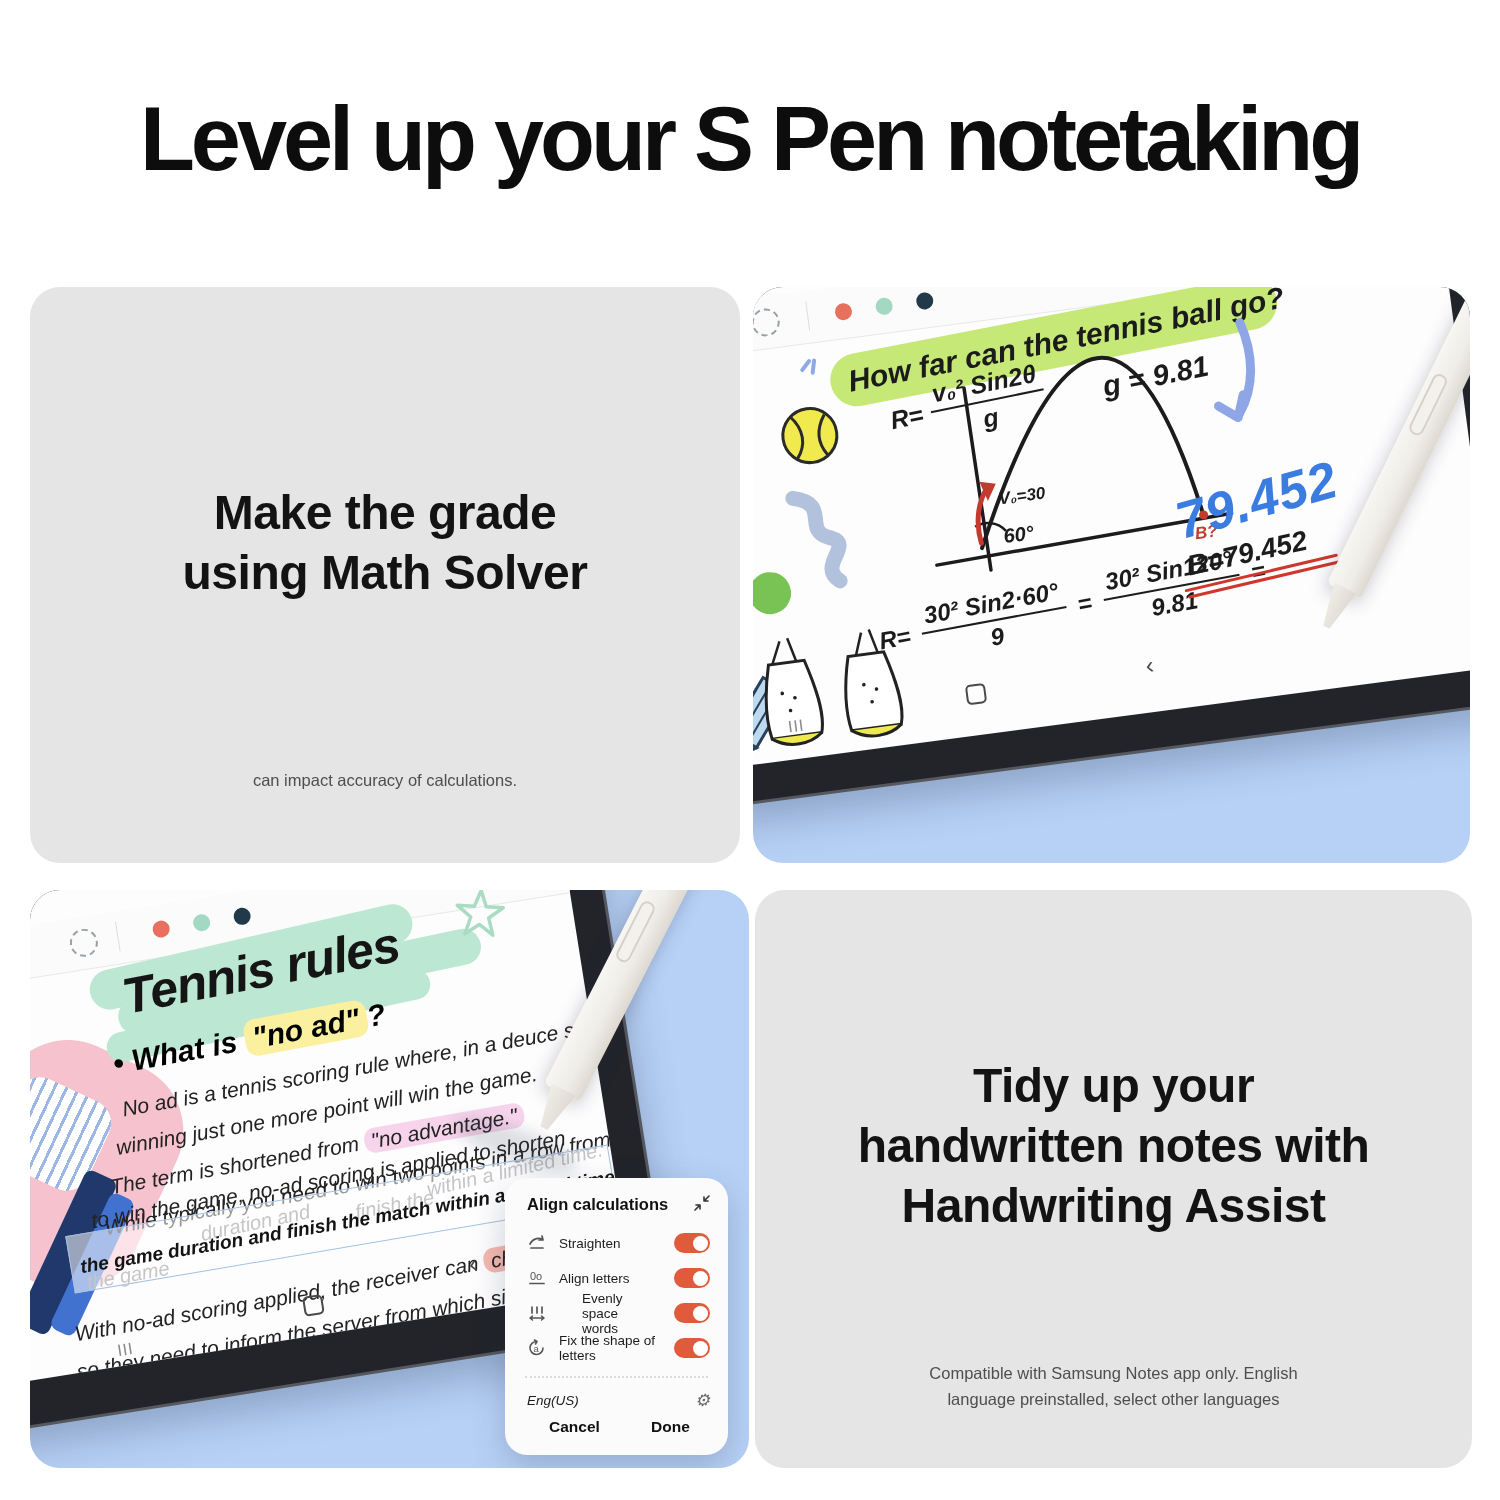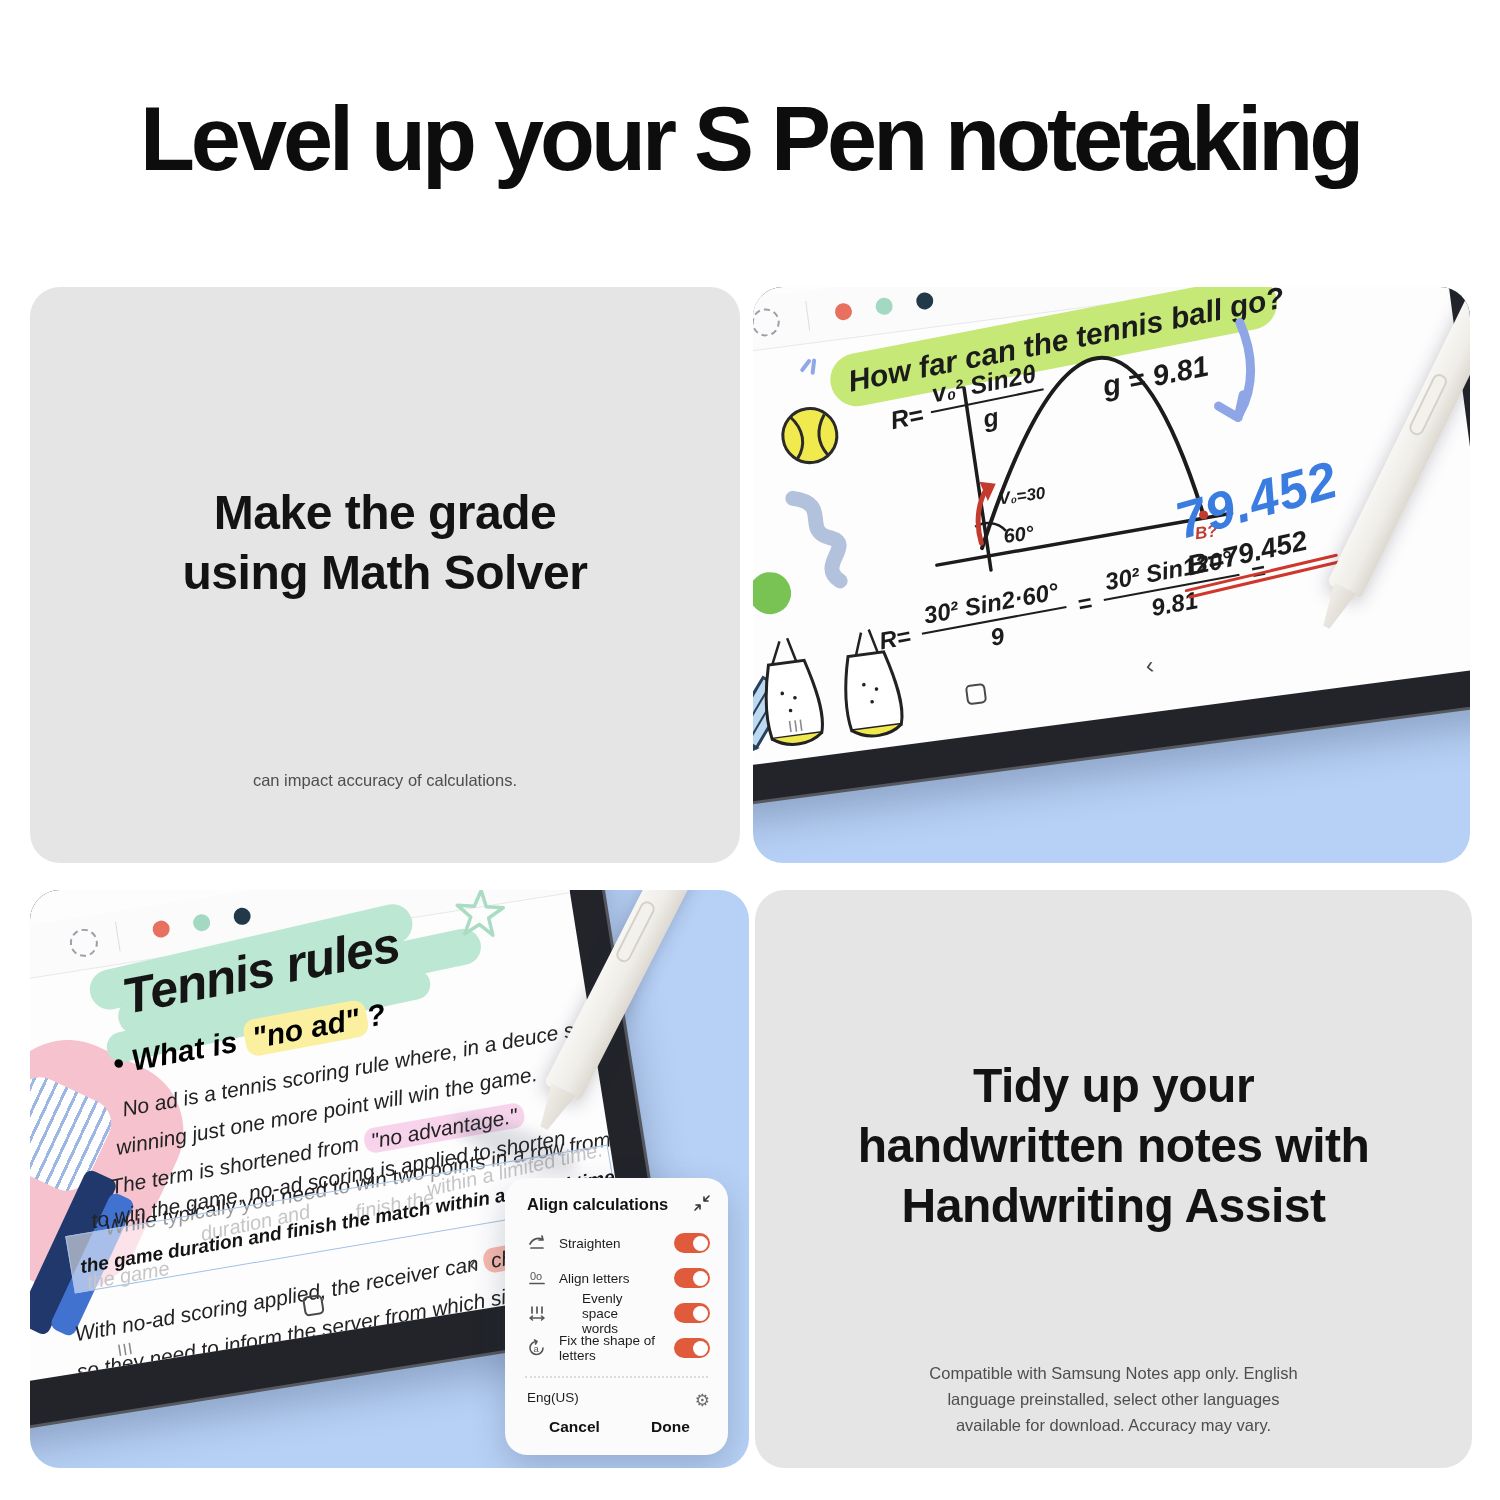--- a/index.html
+++ b/index.html
@@ -118,21 +118,21 @@
   .popup{
     position:absolute;left:475px;top:288px;width:223px;height:277px;background:#fcfbfb;
     border-radius:22px;box-shadow:0 12px 34px rgba(30,40,70,.22);z-index:10;
   }
   .popup-title{position:absolute;left:22px;top:17px;font-size:16.5px;font-weight:700;color:#111;}
   .popup-row{position:absolute;left:22px;right:18px;height:26px;display:flex;align-items:center;}
   .row-label{font-size:13.5px;color:#1c1c1c;margin-left:12px;flex:1;}
   .toggle{width:36px;height:20px;border-radius:10px;background:#df5b3c;position:relative;flex:0 0 auto;}
   .toggle::after{content:'';position:absolute;right:2.5px;top:2.5px;width:15px;height:15px;border-radius:50%;background:#fff;}
   .popup-divider{position:absolute;left:20px;right:20px;top:198px;border-top:2px dotted #ddd9d6;}
-  .lang-row{position:absolute;left:22px;right:18px;top:212px;display:flex;align-items:flex-start;}
+  .lang-row{position:absolute;left:22px;right:18px;top:212px;display:flex;align-items:center;font-style:italic;}
   .lang-label{font-size:13.5px;color:#1c1c1c;flex:1;}
   .gear{font-size:17px;color:#6b6b6b;}
   .popup-btn{position:absolute;top:240px;font-size:15.5px;font-weight:700;color:#111;}
   .btn-cancel{left:44px;} .btn-done{left:146px;}
   svg{display:block;}
 </style>
 </head>
 <body>
 
 <div class="headline">Level up your S Pen notetaking</div>
@@ -383,15 +383,14 @@
 
 <div class="panel panel-gray panel-assist">
   <div class="panel-title pa-title">
     <div>Tidy up your</div>
     <div>handwritten notes with</div>
     <div>Handwriting Assist</div>
   </div>
   <div class="panel-disc pa-disc">
     <div>Compatible with Samsung Notes app only. English</div>
     <div>language preinstalled, select other languages</div>
-    <div>available for download. Accuracy may vary.</div>
   </div>
 </div>
 
 </body></html>

